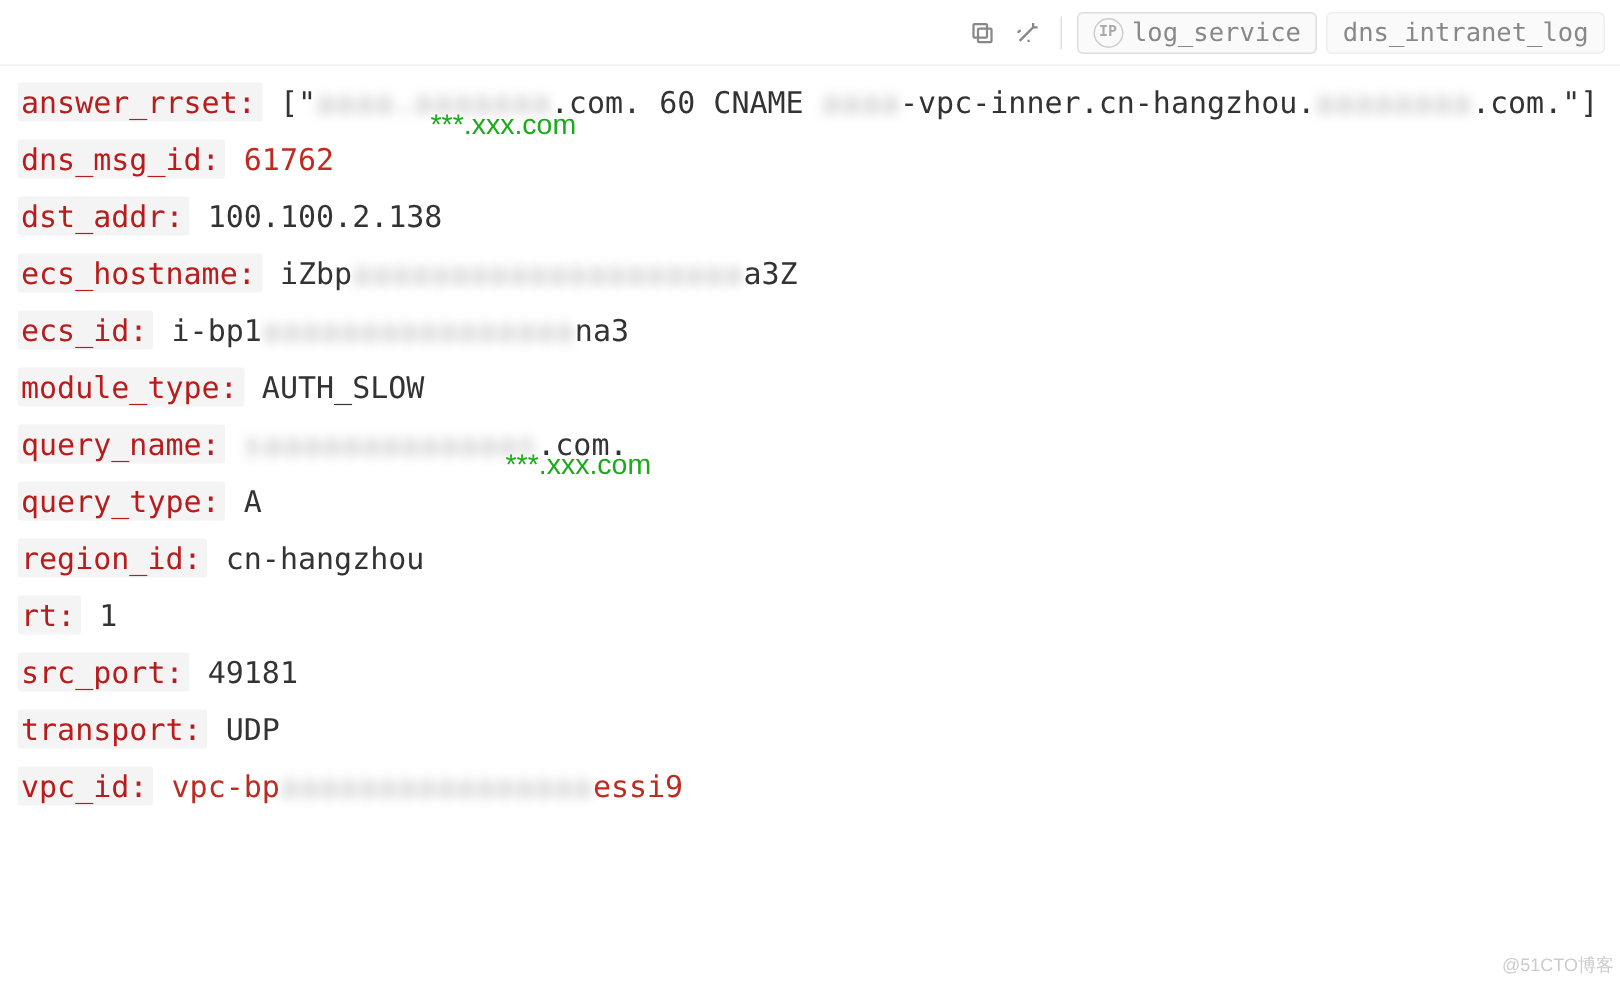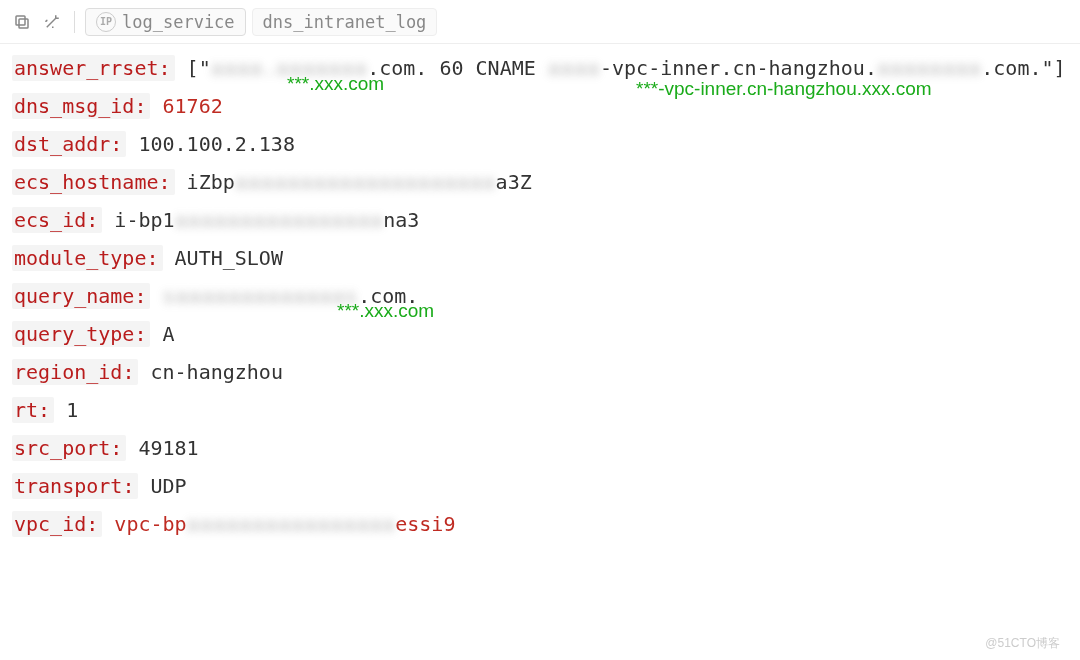--- a/index.html
+++ b/index.html
@@ -14,20 +14,21 @@
       overflow: hidden;
     }
 
     .toolbar {
       display: flex;
       align-items: center;
       gap: 6px;
       padding: 8px 10px;
       border-bottom: 1px solid #eee;
       height: 44px;
+      justify-content: flex-end;
     }
     .icon-btn {
       width: 24px;
       height: 24px;
       display: flex;
       align-items: center;
       justify-content: center;
       color: #888;
       cursor: pointer;
       border-radius: 3px;
@@ -98,21 +99,21 @@
       font-size: 19px;
       font-weight: 400;
       white-space: nowrap;
     }
     .annot.a1 { top: 16px; left: 275px; }
     .annot.a2 { top: 21px; left: 624px; }
     .annot.a3 { top: 15px; left: 325px; }
 
     .watermark {
       position: absolute;
-      right: 20px;
+      right: 4px;
       bottom: 8px;
       font-size: 12px;
       color: #ccc;
       font-family: Arial, sans-serif;
     }
   </style>
 </head>
 <body>
 
 <div class="toolbar">
@@ -141,21 +142,20 @@
 </div>
 
 <div class="fields">
 
   <div class="row">
     <span class="key"><span>answer_rrset</span>:</span>
     <span class="val">
       <span>["</span><span class="blur">aaaa.aaaaaaa</span><span>.com. 60 CNAME </span><span class="blur">aaaa</span><span>-vpc-inner.cn-hangzhou.</span><span class="blur">aaaaaaaa</span><span>.com."]</span>
     </span>
     <span class="annot a1">***.xxx.com</span>
-    <span class="annot a2">***-vpc-inner.cn-hangzhou.xxx.com</span>
   </div>
 
   <div class="row">
     <span class="key"><span>dns_msg_id</span>:</span>
     <span class="val red">61762</span>
   </div>
 
   <div class="row">
     <span class="key"><span>dst_addr</span>:</span>
     <span class="val">100.100.2.138</span>

